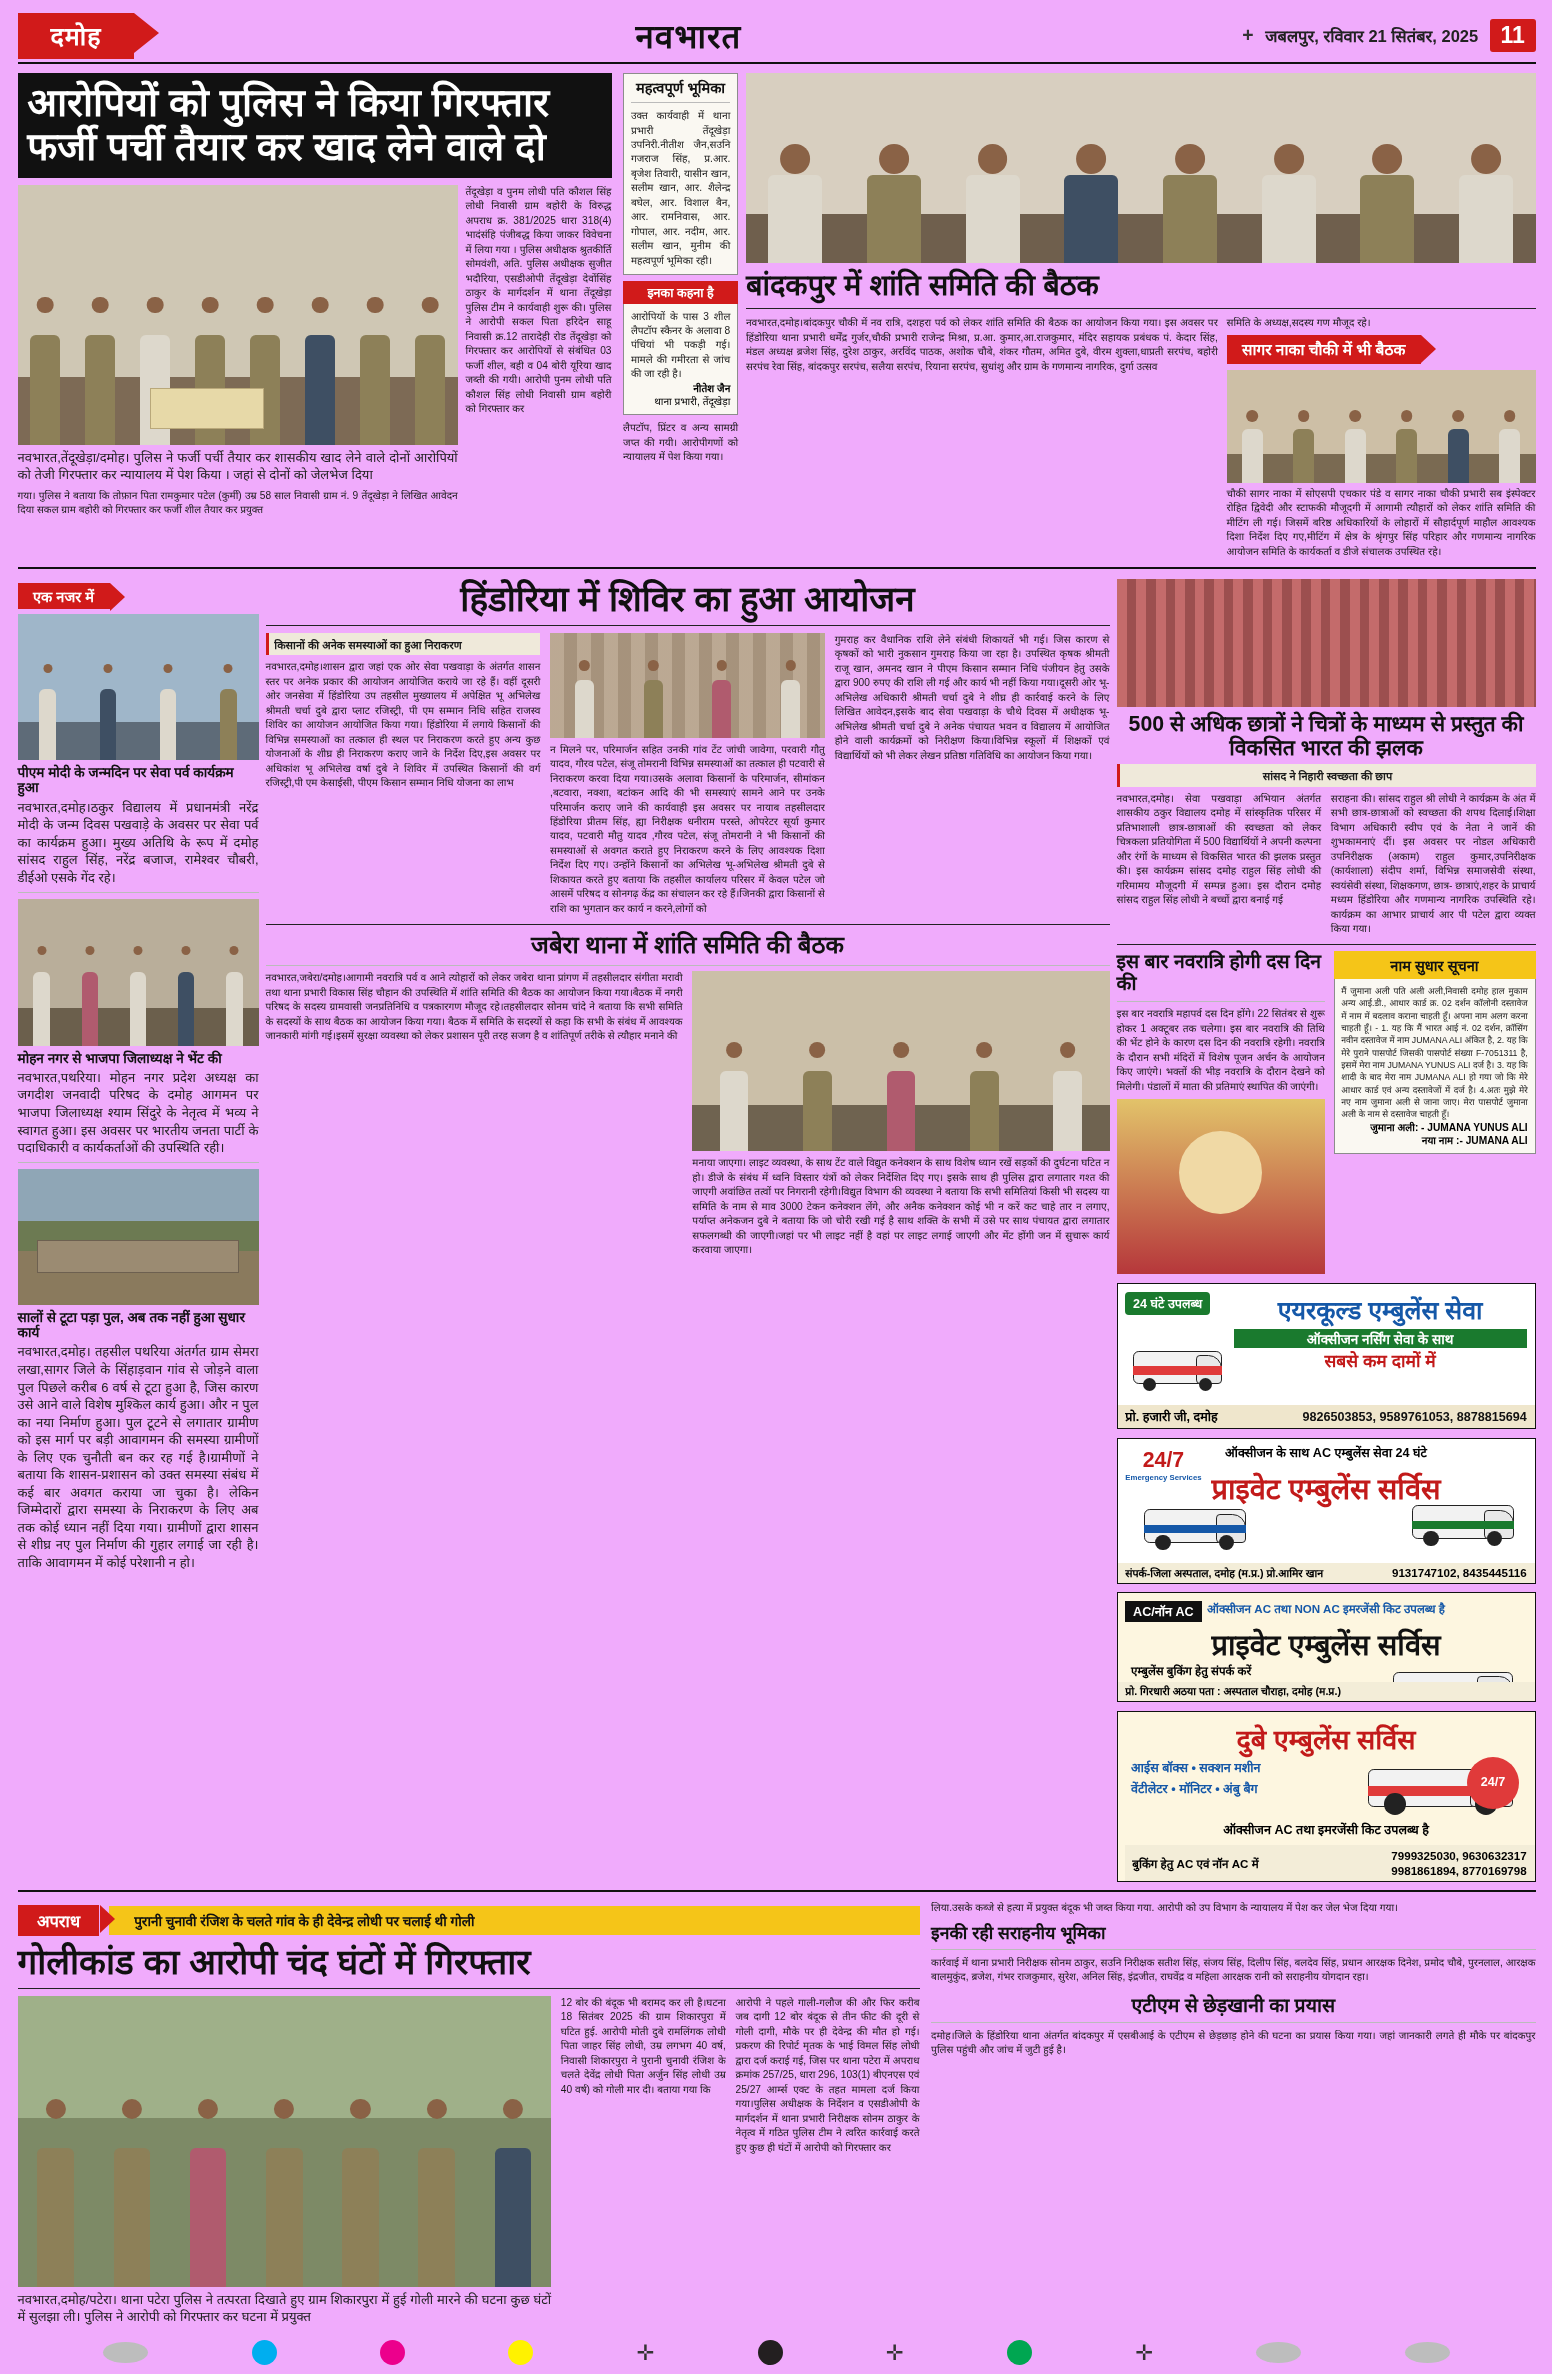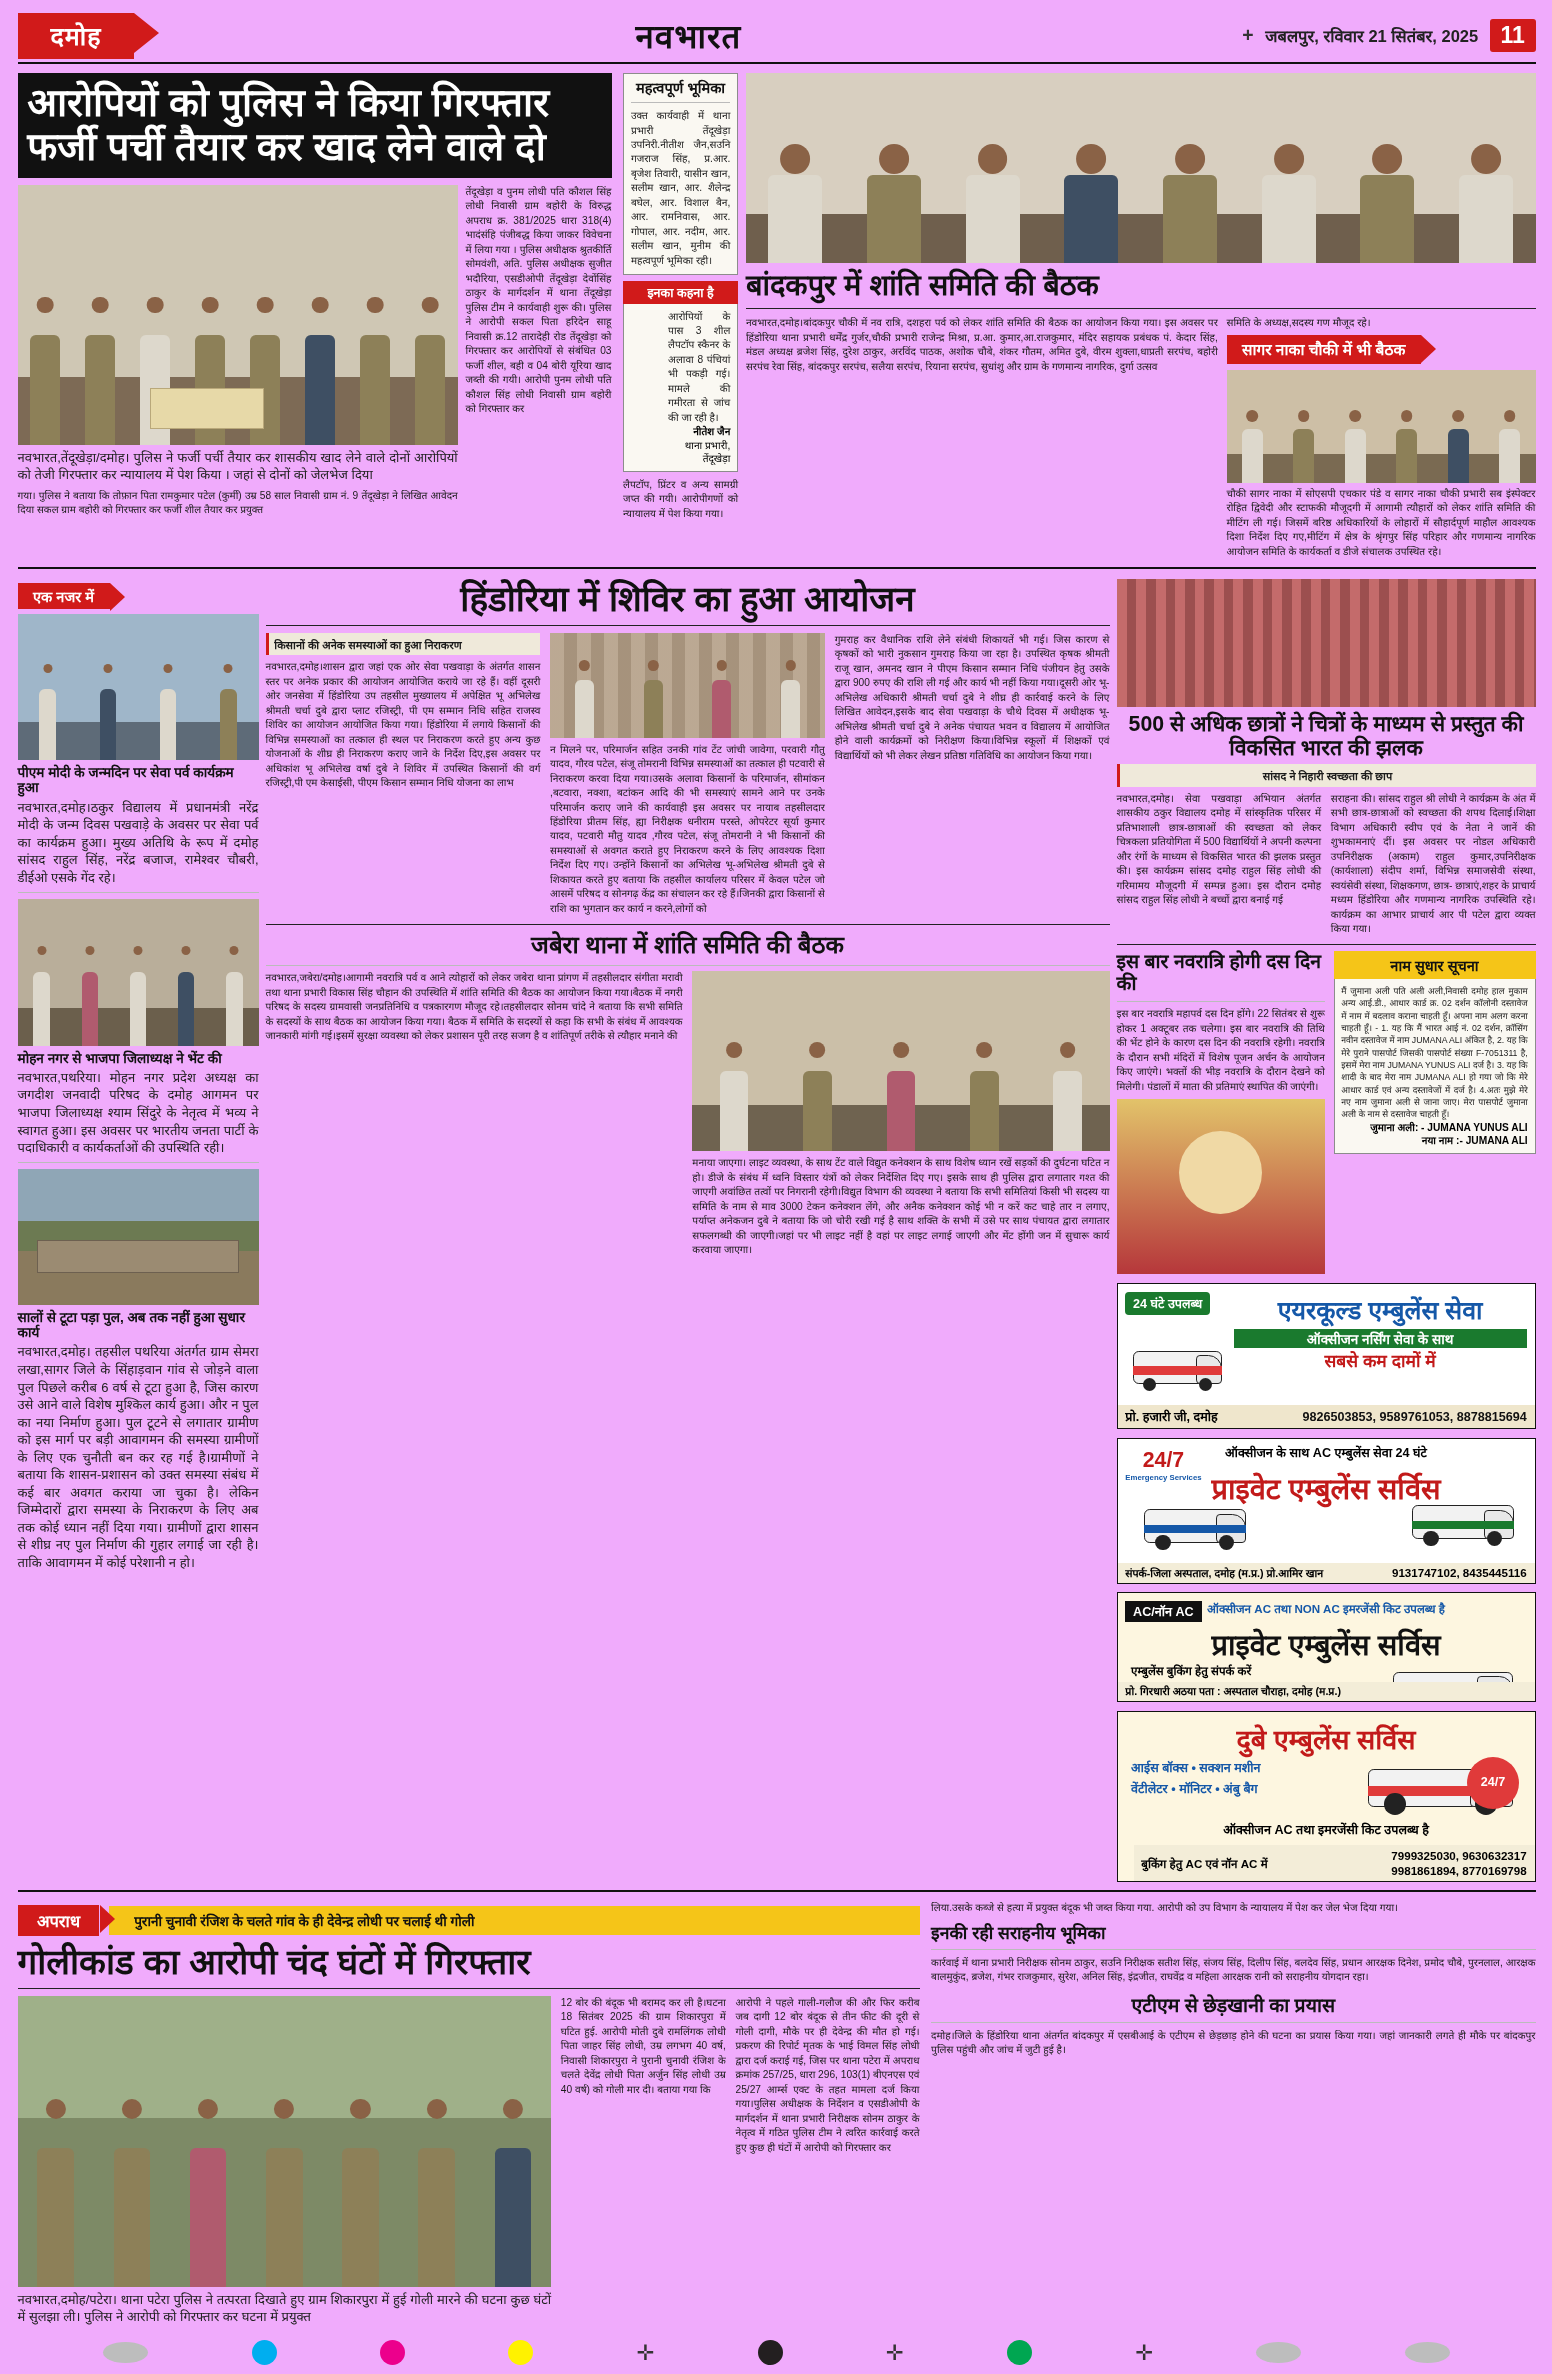--- a/index.html
+++ b/index.html
@@ -268,21 +268,21 @@
     <div class="col">
       <div style="display:grid;grid-template-columns:115px 1fr;gap:7.8px;">
         <div>
           <div class="boxed">
             <div class="hl headline-s" style="font-size:14.6px;text-align:center;">महत्वपूर्ण भूमिका</div>
             <div class="rule"></div>
             <div class="body-text">उक्त कार्यवाही में थाना प्रभारी तेंदूखेड़ा उपनिरी.नीतीश जैन,सउनि गजराज सिंह, प्र.आर. बृजेश तिवारी, यासीन खान, सलीम खान, आर. शैलेन्द्र बघेल, आर. विशाल बैन, आर. रामनिवास, आर. गोपाल, आर. नदीम, आर. सलीम खान, मुनीम की महत्वपूर्ण भूमिका रही।</div>
           </div>
           <div style="margin-top:5.8px;">
             <div class="redhead">इनका कहना है</div>
-            <div class="boxed" style="border-top:none;padding-left:44px;">
+            <div class="boxed" style="border-top:none;">
               <div class="body-text">आरोपियों के पास 3 शील लैपटॉप स्कैनर के अलावा 8 पंचियां भी पकड़ी गई। मामले की गमीरता से जांच की जा रही है।</div>
               <div class="sign-name">नीतेश जैन</div>
               <div class="sign-name" style="font-weight:normal;">थाना प्रभारी, तेंदूखेड़ा</div>
             </div>
           </div>
           <div class="body-text" style="margin-top:5.8px;">लैपटॉप, प्रिंटर व अन्य सामग्री जप्त की गयी। आरोपीगणों को न्यायालय में पेश किया गया।</div>
         </div>
 
         <div>
           <div class="photo" style="height:190px;">
@@ -627,21 +627,21 @@
           <div class="amb">
               <div class="amb-body"></div>
               <div class="amb-cab"></div>
               <div class="amb-stripe" style="background:#e03a3a"></div>
             <div class="amb-wheel" style="left:16%"></div>
               <div class="amb-wheel" style="right:16%"></div>
             </div>
         </div>
         <div style="position:absolute;right:15.5px;top:45px;" class="badge24">24/7</div>
         <div style="position:absolute;left:0;right:0;top:109px;text-align:center;font-size:12.6px;font-weight:bold;">ऑक्सीजन AC तथा इमरजेंसी किट उपलब्ध है</div>
-        <div style="position:absolute;left:16px;right:0;bottom:0;display:flex;align-items:center;justify-content:space-between;background:#f3edd8;padding:2.9px 7.8px;">
+        <div style="position:absolute;left:7px;right:0;bottom:0;display:flex;align-items:center;justify-content:space-between;background:#f3edd8;padding:2.9px 7.8px;">
           <span style="font-weight:bold;font-size:11.6px;">बुकिंग हेतु AC एवं नॉन AC में</span>
           <span style="font-weight:bold;font-size:11.6px;text-align:right;line-height:1.3;">
             <span style="display:block">7999325030, 9630632317</span>
             <span style="display:block">9981861894, 8770169798</span>
           </span>
         </div>
       </div>
     </div>
   </div>
 

